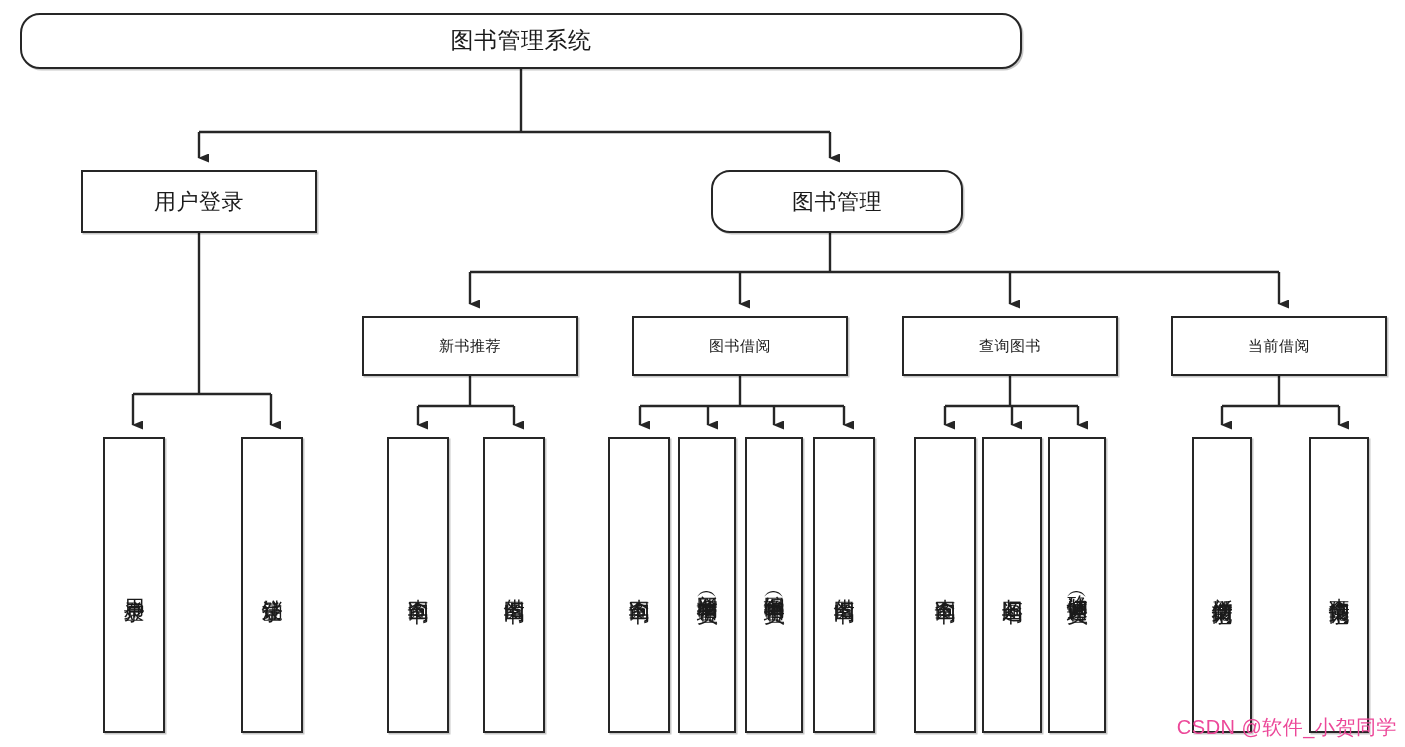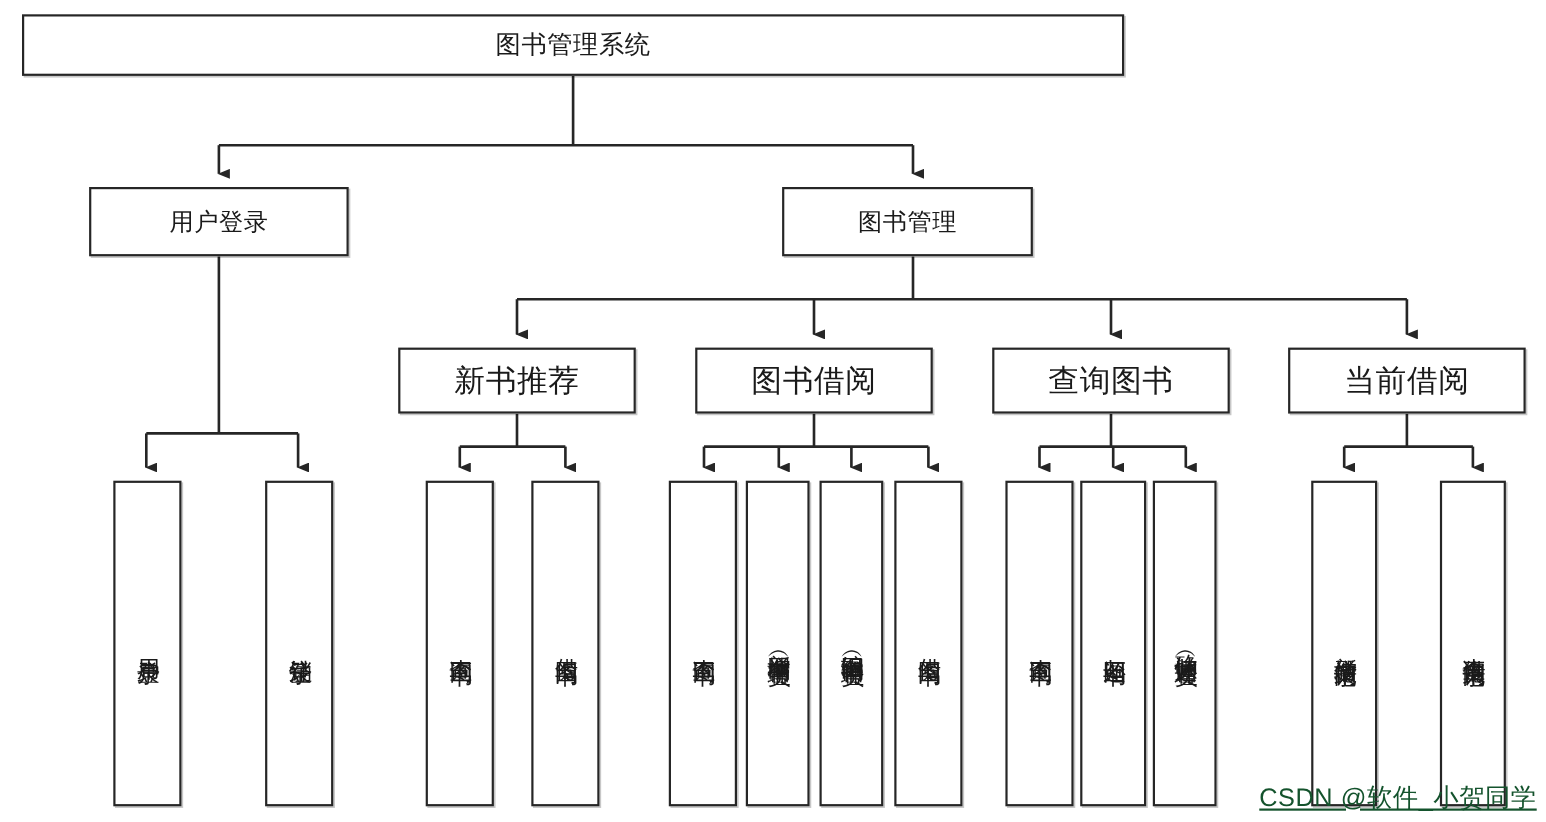--- a/index.html
+++ b/index.html
@@ -37,38 +37,37 @@
     box-shadow: 1.5px 1.5px 0 rgba(0,0,0,0.22);
   }
   .node .label {
     display: block;
     text-align: center;
     line-height: 1.18;
     letter-spacing: 0.5px;
   }
   .node.root { font-size: 23px; }
   .node.lvl1 { font-size: 22px; }
-  .node.lvl2 { font-size: 28px; }
+  .node.lvl2 { font-size: 15px; }
   .node.leaf { font-size: 21px; }
   .node.leaf .label {
     writing-mode: vertical-rl;
     text-orientation: upright;
     line-height: 1.06;
     letter-spacing: 1.5px;
     white-space: nowrap;
   }
   .watermark {
     position: absolute;
     right: 8px;
     bottom: 6px;
-    font-size: 23px;
-    color: #14532d;
+    font-size: 20px;
+    color: #ec4899;
     letter-spacing: 0.5px;
     white-space: nowrap;
-    text-decoration: underline;
   }
 </style>
 </head>
 <body>
 
 <div id="canvas">
 
   <svg class="edges" viewBox="0 0 1405 747">
     <defs>
       <marker id="arrow" markerWidth="9" markerHeight="11" refX="4.5" refY="10" orient="auto" markerUnits="userSpaceOnUse">
@@ -112,28 +111,28 @@
       <path d="M1012,406 L1012,425" marker-end="url(#arrow)"></path>
       <path d="M1078,406 L1078,425" marker-end="url(#arrow)"></path>
 
       <path d="M1279,376 L1279,406"></path>
       <path d="M1222,406 L1339,406"></path>
       <path d="M1222,406 L1222,425" marker-end="url(#arrow)"></path>
       <path d="M1339,406 L1339,425" marker-end="url(#arrow)"></path>
     </g>
   </svg>
 
-  <div class="node root" style="left:20px; top:13px; width:1002px; height:56px;">
+  <div class="node root" style="left:20px; top:13px; width:1002px; height:56px;border-radius:20px;">
     <span class="label">图书管理系统</span>
   </div>
 
   <div class="node lvl1" style="left:81px; top:170px; width:236px; height:63px;">
     <span class="label">用户登录</span>
   </div>
-  <div class="node lvl1" style="left:711px; top:170px; width:228px; height:63px;">
+  <div class="node lvl1" style="left:711px; top:170px; width:252px; height:63px;border-radius:19px;">
     <span class="label">图书管理</span>
   </div>
 
   <div class="node lvl2" style="left:362px; top:316px; width:216px; height:60px;">
     <span class="label">新书推荐</span>
   </div>
   <div class="node lvl2" style="left:632px; top:316px; width:216px; height:60px;">
     <span class="label">图书借阅</span>
   </div>
   <div class="node lvl2" style="left:902px; top:316px; width:216px; height:60px;">

